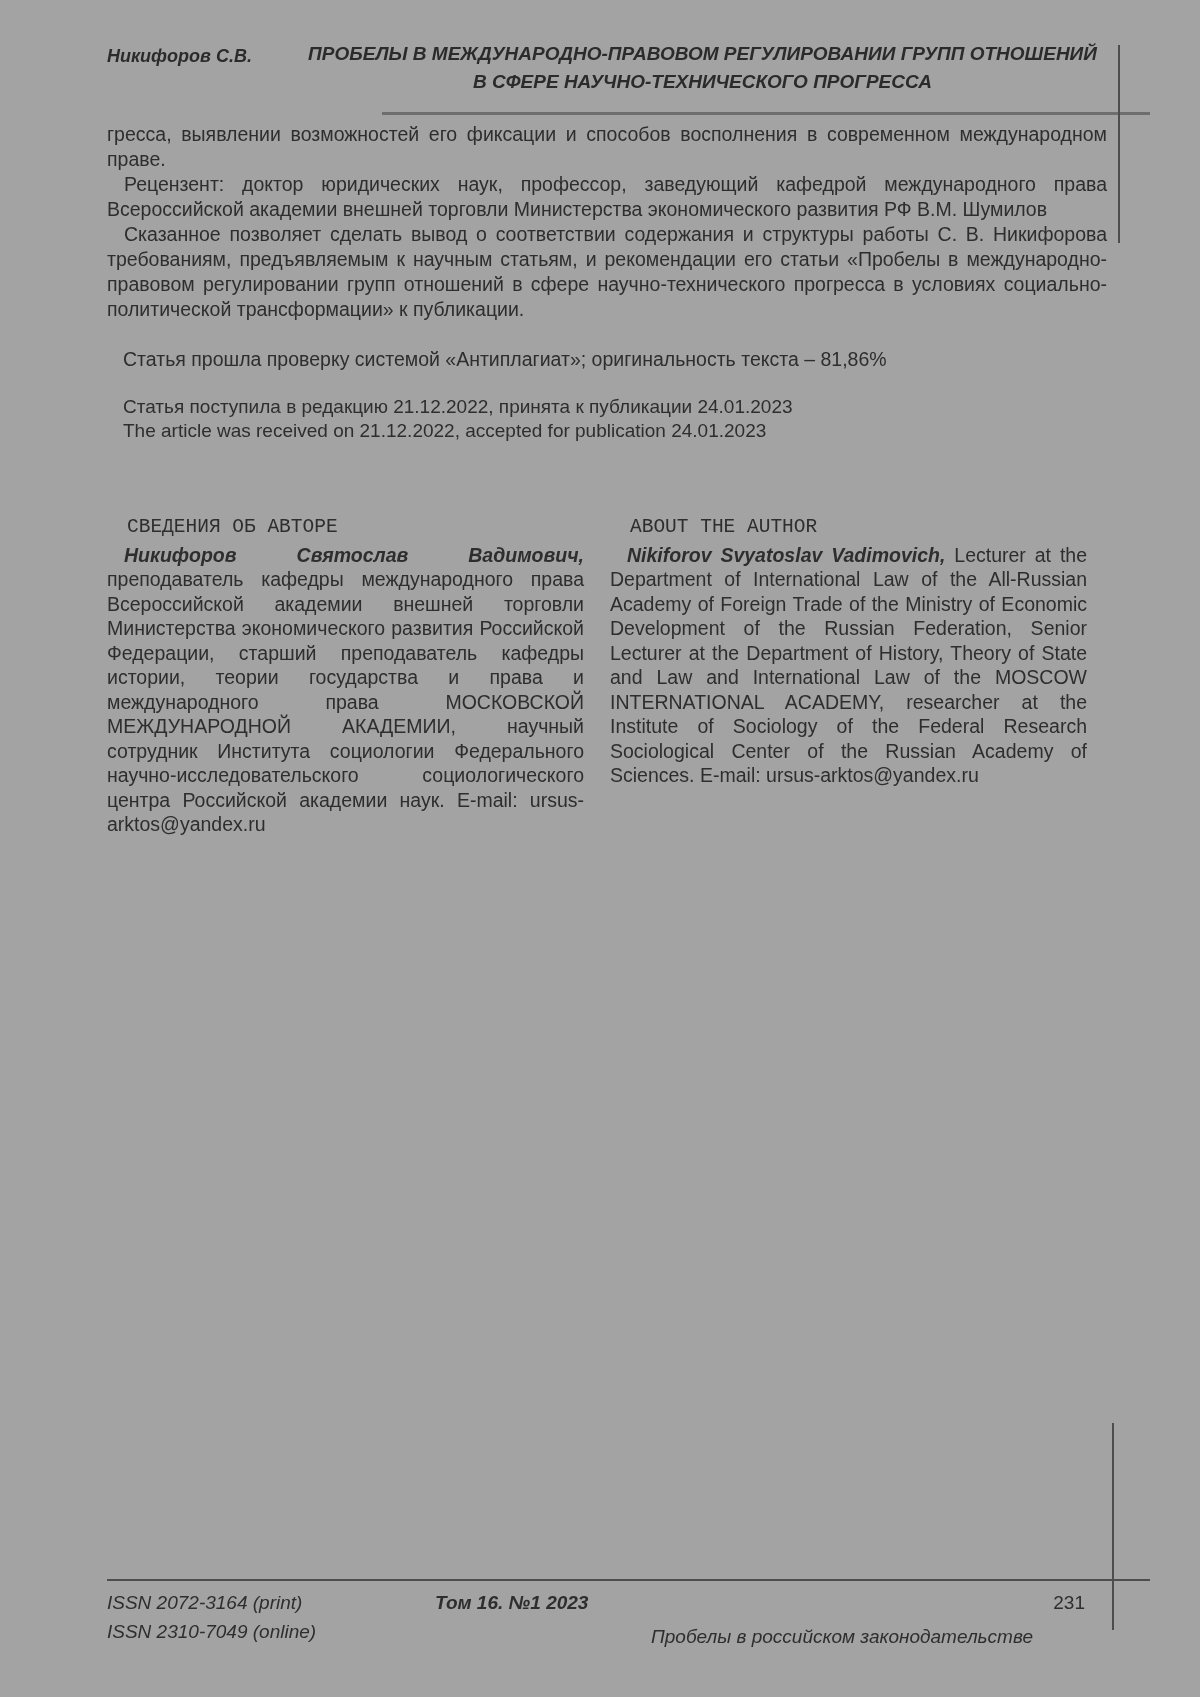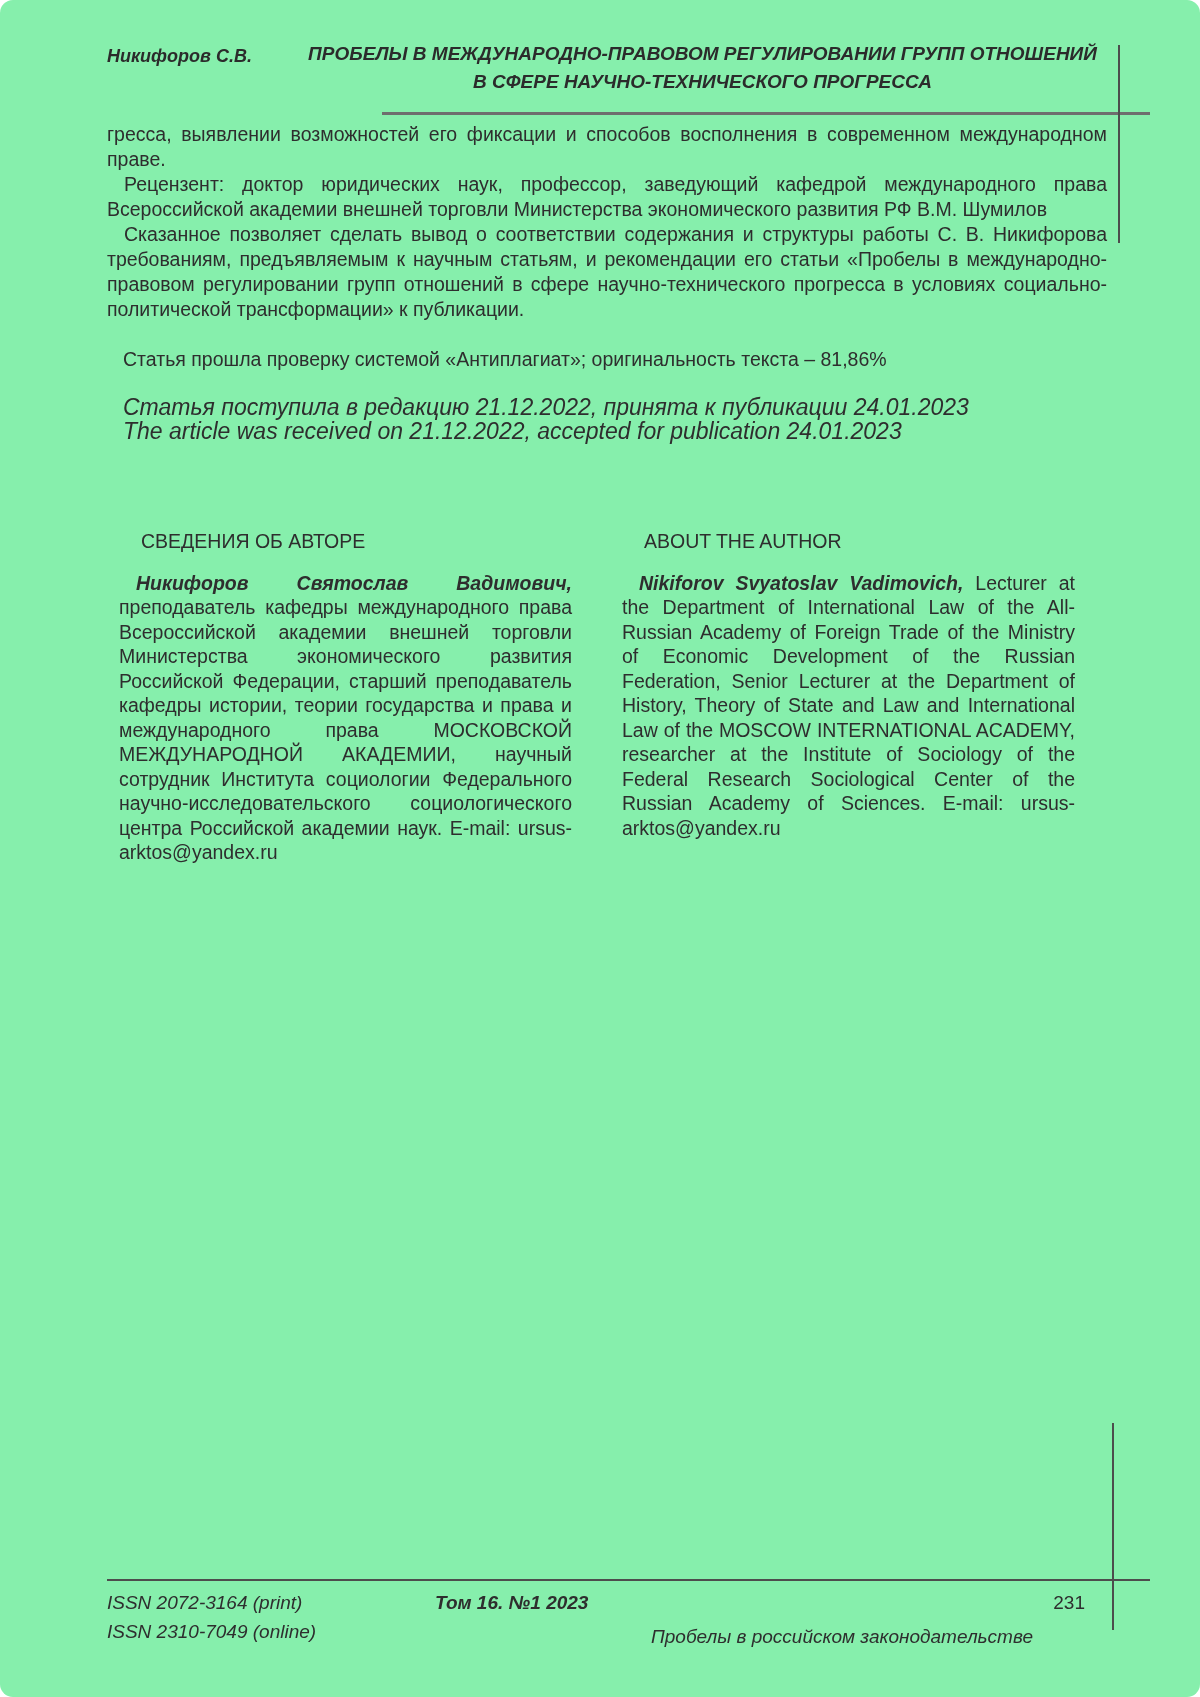--- a/index.html
+++ b/index.html
@@ -4,25 +4,24 @@
 <style>
   html, body {
     margin: 0;
     padding: 0;
     background: #ffffff;
   }
   .page {
     position: relative;
     width: 1200px;
     height: 1697px;
-    background: #86efac;
+    background: #a3a3a3;
     font-family: "Liberation Sans", sans-serif;
     color: #2e2e2e;
     overflow: hidden;
-    border-radius: 13px;
   }
 
   
   .running-author {
     position: absolute;
     left: 107px;
     top: 46px;
     font-size: 18px;
     font-weight: bold;
     font-style: italic;
@@ -83,48 +82,48 @@
     position: absolute;
     left: 123px;
     top: 348px;
     font-size: 19.5px;
     white-space: nowrap;
   }
   .received-block {
     position: absolute;
     left: 123px;
     top: 395px;
-    font-size: 23px;
+    font-size: 19px;
     line-height: 24px;
-    font-style: italic;
   }
   .received-block div { white-space: nowrap; }
 
   
   .columns {
     position: absolute;
     left: 107px;
     top: 512px;
     width: 980px;
     display: grid;
     grid-template-columns: 1fr 1fr;
     column-gap: 26px;
   }
   .col {
     font-size: 19.5px;
     line-height: 24.5px;
     text-align: justify;
   }
   .col-heading {
     text-indent: 17px;
-    margin: 17px;
+    margin: 3px;
     text-align: left;
+    font-family: Liberation Mono, monospace;
   }
   .col p.bio {
-    margin: 12px;
+    margin: 0;
     text-indent: 17px;
   }
   .author-name {
     font-weight: bold;
     font-style: italic;
   }
 
   
   .footer-rule {
     position: absolute;

